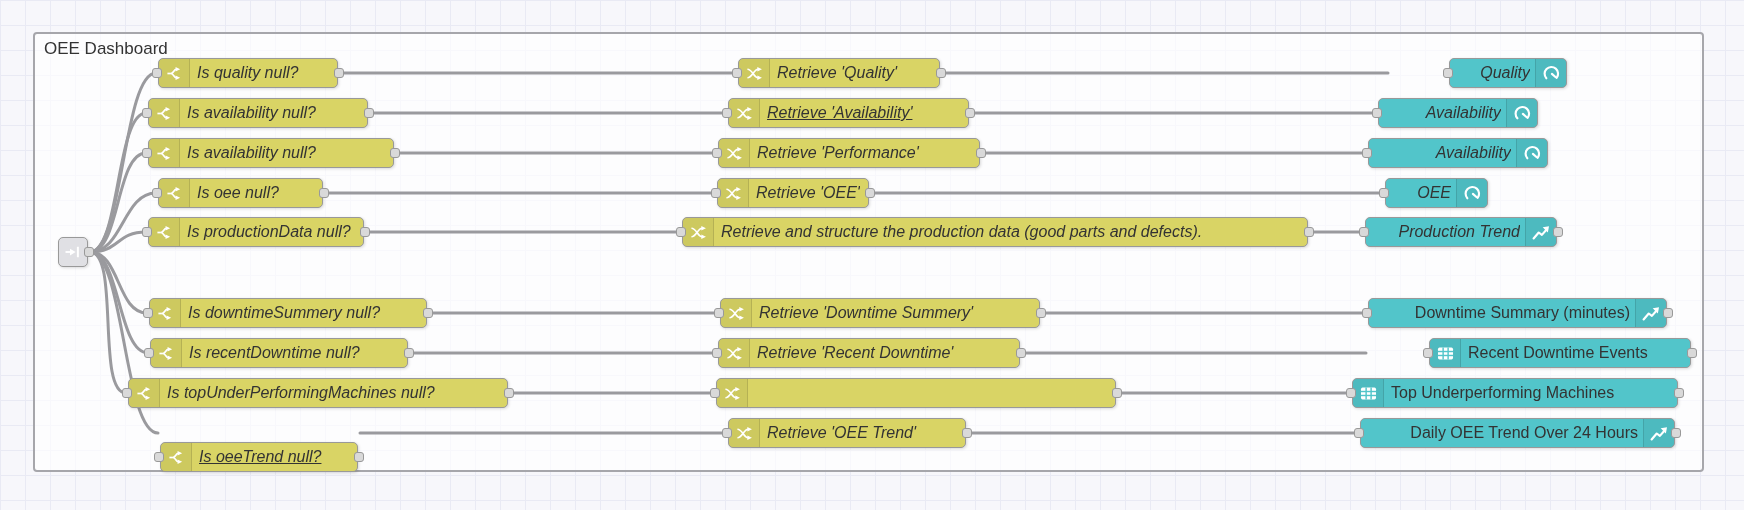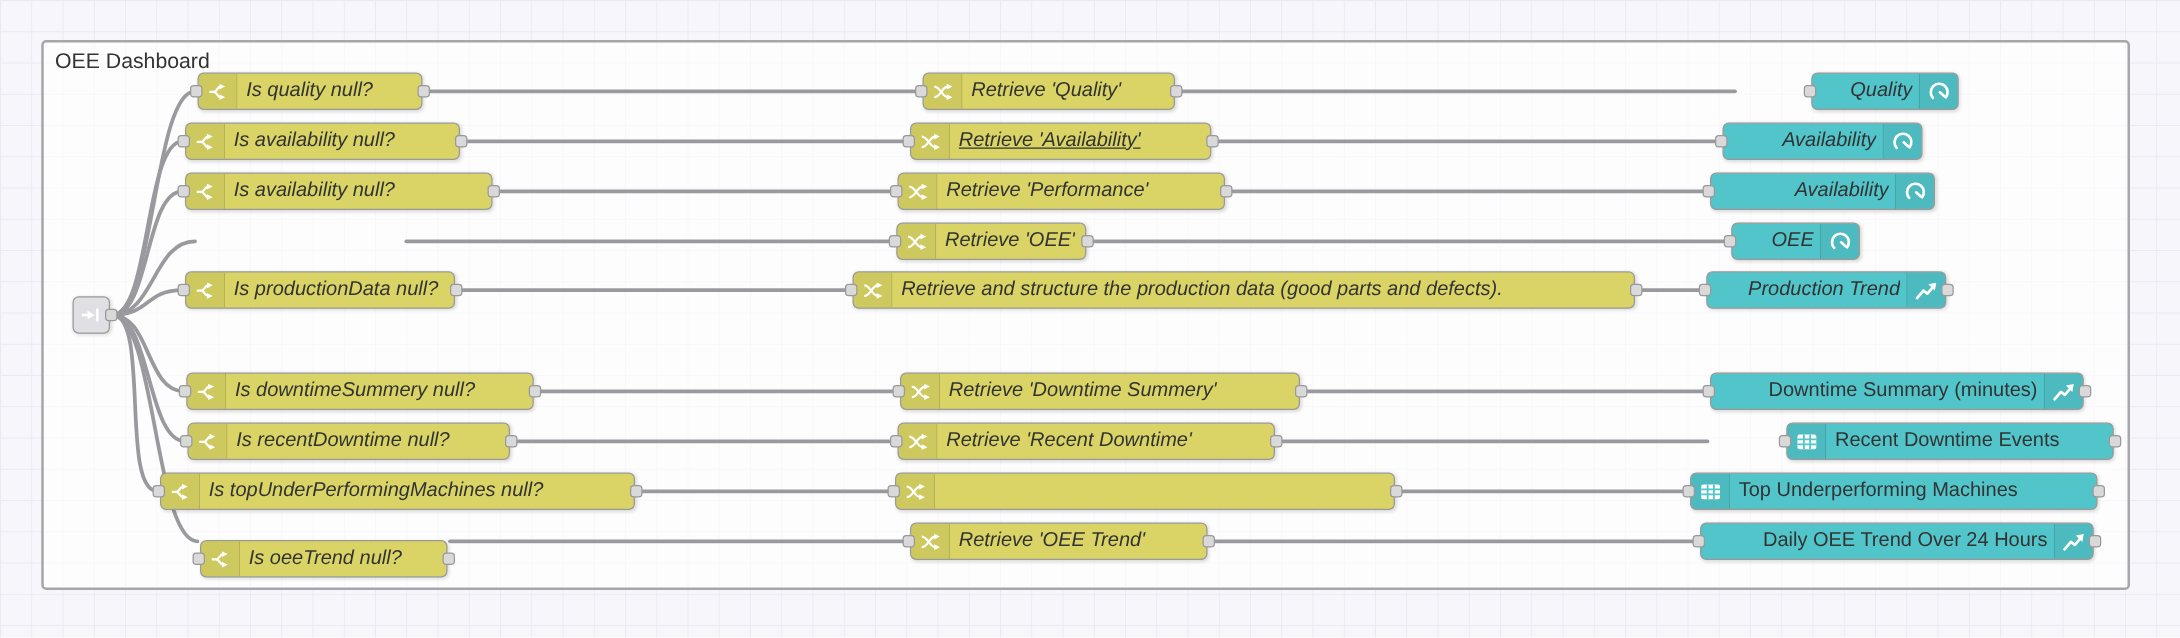--- a/index.html
+++ b/index.html
@@ -140,20 +140,36 @@
             <path d="M7 12 C11 12 11 18 14.5 18"></path>
           </g>
           <path d="M13.5 2.8 L20 6 L13.5 9.2 Z" fill="#fff"></path>
           <path d="M13.5 14.8 L20 18 L13.5 21.2 Z" fill="#fff"></path>
         </svg>
       </div>
       <span class="node-label icon-left italic">Is availability null?</span>
       <div class="port in"></div>
       <div class="port out"></div>
     </div>
+    <div class="node function" style="left: 158px; top: 178px; width: 165px;">
+      <div class="icon-area left">
+        <svg viewBox="0 0 24 24" width="17" height="17">
+          <g stroke="#fff" stroke-width="2.4" fill="none">
+            <path d="M2 12 h5"></path>
+            <path d="M7 12 C11 12 11 6 14.5 6"></path>
+            <path d="M7 12 C11 12 11 18 14.5 18"></path>
+          </g>
+          <path d="M13.5 2.8 L20 6 L13.5 9.2 Z" fill="#fff"></path>
+          <path d="M13.5 14.8 L20 18 L13.5 21.2 Z" fill="#fff"></path>
+        </svg>
+      </div>
+      <span class="node-label icon-left italic">Is oee null?</span>
+      <div class="port in"></div>
+      <div class="port out"></div>
+    </div>
     <div class="node function" style="left: 148px; top: 217px; width: 216px;">
       <div class="icon-area left">
         <svg viewBox="0 0 24 24" width="17" height="17">
           <g stroke="#fff" stroke-width="2.4" fill="none">
             <path d="M2 12 h5"></path>
             <path d="M7 12 C11 12 11 6 14.5 6"></path>
             <path d="M7 12 C11 12 11 18 14.5 18"></path>
           </g>
           <path d="M13.5 2.8 L20 6 L13.5 9.2 Z" fill="#fff"></path>
           <path d="M13.5 14.8 L20 18 L13.5 21.2 Z" fill="#fff"></path>
@@ -204,21 +220,21 @@
             <path d="M7 12 C11 12 11 18 14.5 18"></path>
           </g>
           <path d="M13.5 2.8 L20 6 L13.5 9.2 Z" fill="#fff"></path>
           <path d="M13.5 14.8 L20 18 L13.5 21.2 Z" fill="#fff"></path>
         </svg>
       </div>
       <span class="node-label icon-left italic">Is topUnderPerformingMachines null?</span>
       <div class="port in"></div>
       <div class="port out"></div>
     </div>
-    <div class="node function" style="left: 160px; top: 432px; width: 198px;">
+    <div class="node function" style="left: 160px; top: 442px; width: 198px; text-decoration: underline;">
       <div class="icon-area left">
         <svg viewBox="0 0 24 24" width="17" height="17">
           <g stroke="#fff" stroke-width="2.4" fill="none">
             <path d="M2 12 h5"></path>
             <path d="M7 12 C11 12 11 6 14.5 6"></path>
             <path d="M7 12 C11 12 11 18 14.5 18"></path>
           </g>
           <path d="M13.5 2.8 L20 6 L13.5 9.2 Z" fill="#fff"></path>
           <path d="M13.5 14.8 L20 18 L13.5 21.2 Z" fill="#fff"></path>
         </svg>

